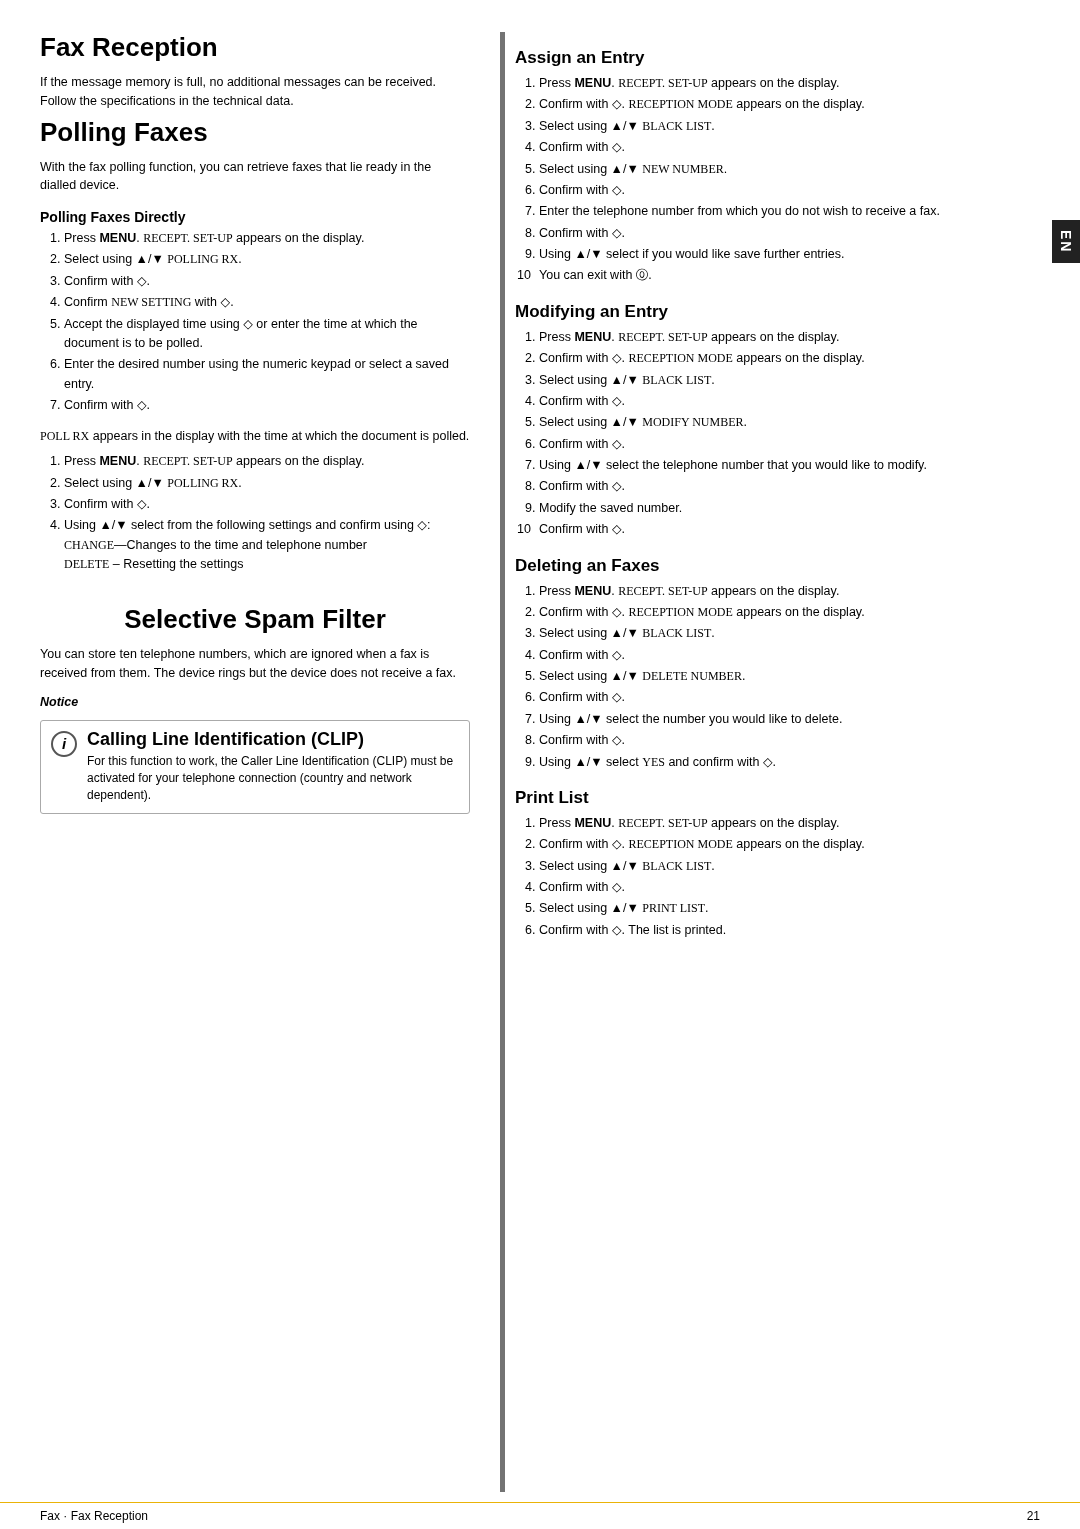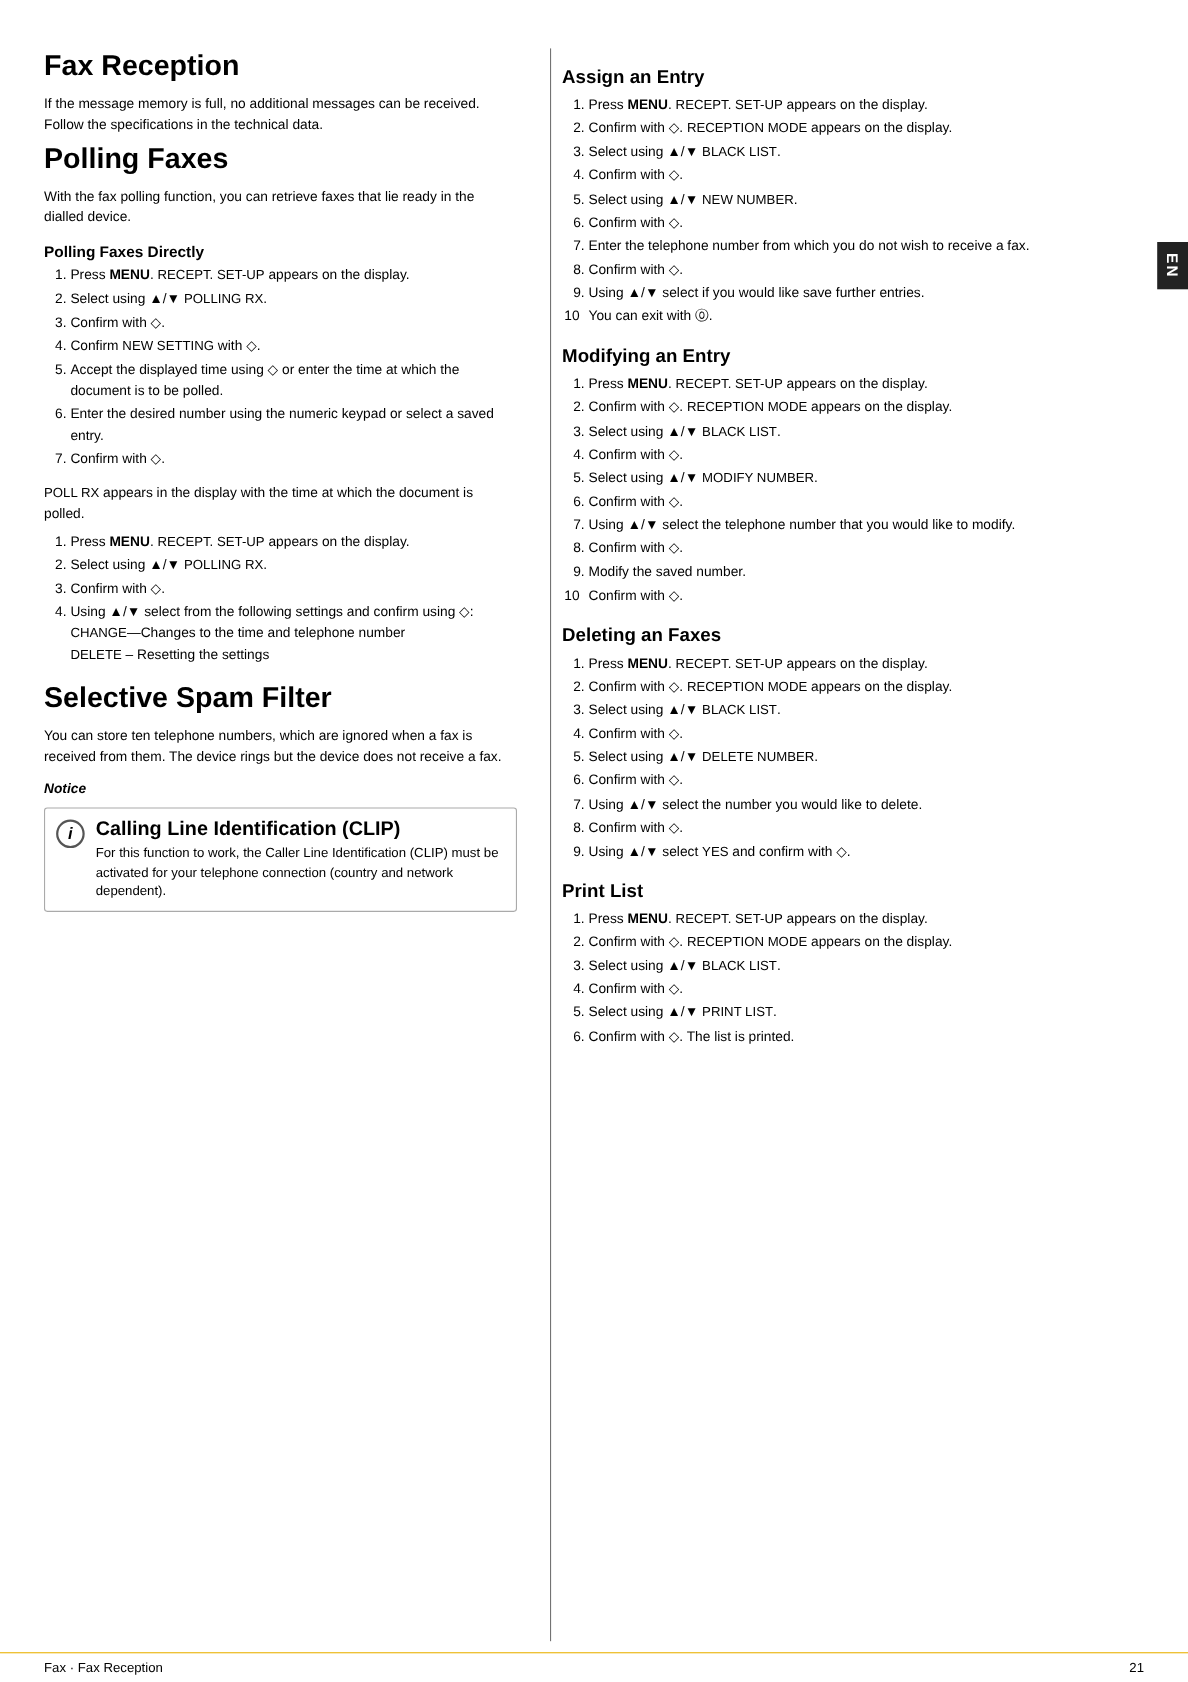--- a/index.html
+++ b/index.html
@@ -29,32 +29,32 @@
       font-size: 14px;
       writing-mode: vertical-rl;
       text-orientation: mixed;
       padding: 10px 6px;
       letter-spacing: 2px;
       z-index: 10;
     }
     .content-area {
       display: flex;
       flex: 1;
-      padding: 44px 40px 10px 40px;
+      padding: 32px 40px 10px 40px;
       gap: 0;
     }
     .left-col {
       flex: 0 0 460px;
       max-width: 460px;
       padding-right: 30px;
     }
     .right-col {
       flex: 1;
       padding-left: 10px;
-      border-left: 1px solid #737373;
+      border-left: 5px solid #737373;
     }
     .footer {
       border-top: 1px solid #eab308;
       display: flex;
       justify-content: space-between;
       padding: 6px 40px;
       font-size: 12px;
       margin-top: auto;
     }
     h1 {
@@ -84,21 +84,21 @@
       margin-left: 18px;
       padding-left: 6px;
     }
     ol li {
       font-size: 12.5px;
       line-height: 1.55;
       margin-bottom: 2px;
       list-style: decimal;
     }
     li b { font-weight: bold; }
-    .mono { font-family: Liberation Sans, sans-serif; font-size: 12px; }
+    .mono { font-family: Liberation Serif, serif; font-size: 12px; }
     .notice-box {
       display: flex;
       align-items: flex-start;
       border: 1px solid #aaa;
       border-radius: 3px;
       margin-top: 8px;
       padding: 8px 10px;
       gap: 10px;
     }
     .notice-icon {
@@ -115,21 +115,21 @@
       flex-shrink: 0;
       margin-top: 2px;
     }
     .notice-content { flex: 1; }
     .notice-title { font-weight: bold; font-size: 18px; margin-bottom: 3px; }
     .notice-text { font-size: 12px; line-height: 1.45; }
     .bold-italic { font-weight: bold; font-style: italic; font-size: 12.5px; margin-top: 10px; margin-bottom: 8px; }
     
     .li-10 { list-style: none; position: relative; }
     .li-10::before { content: "10"; position: absolute; left: -22px; font-size: 12.5px; }
-    .section-sep { margin-top: 14px; }
+    .section-sep { margin-top: 30px; text-align: center; }
   </style>
 </head>
 <body>
 
 <div class="page">
 
   <div class="en-tab">EN</div>
 
   <div class="content-area">
 

